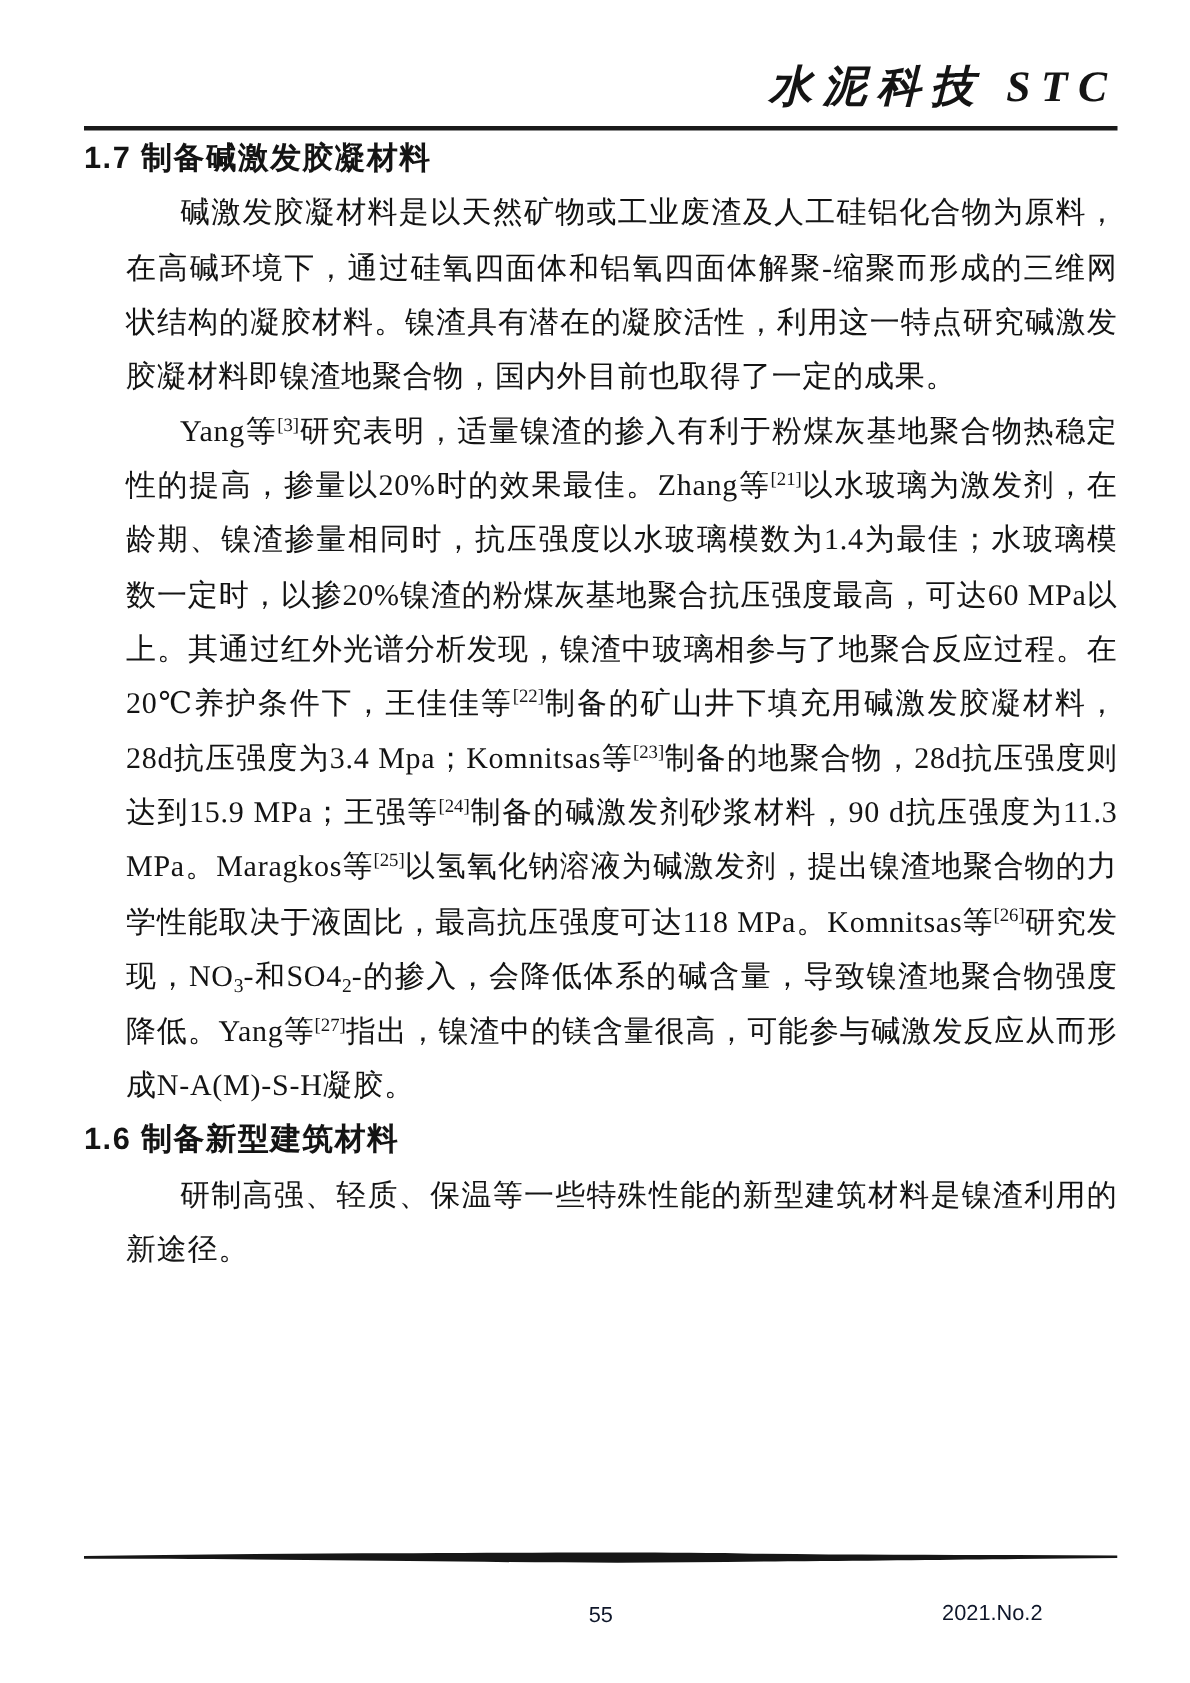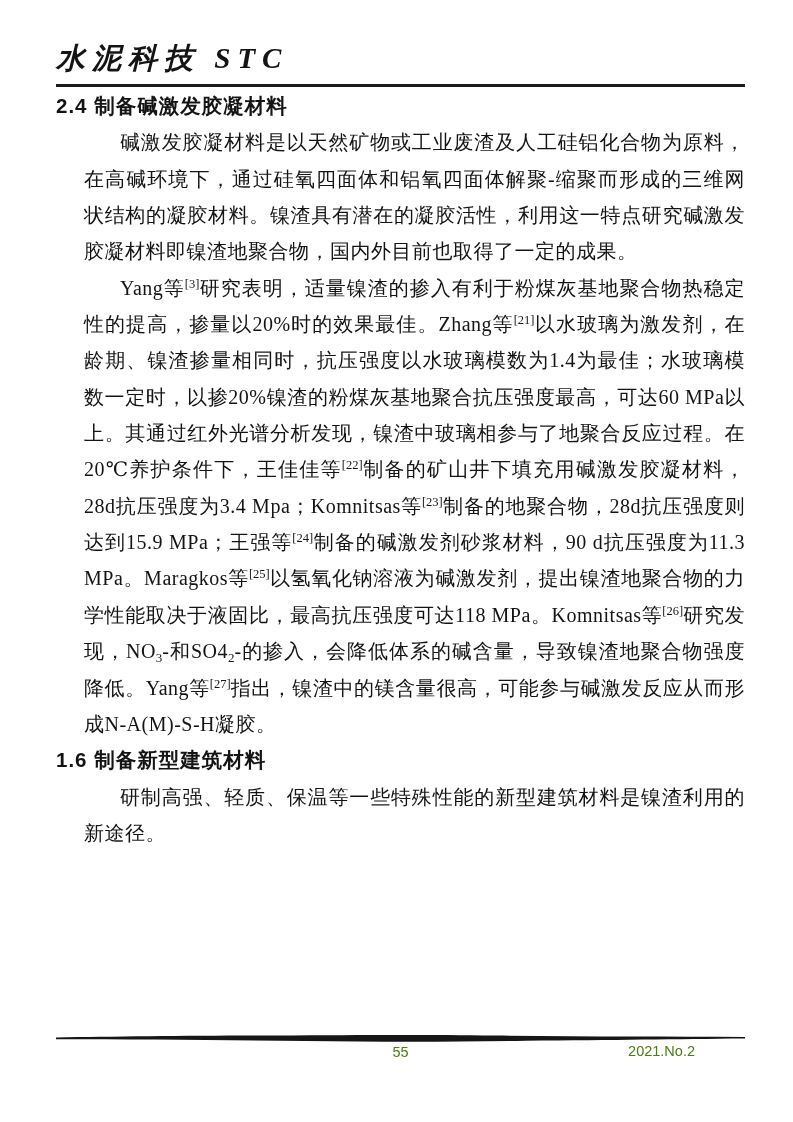--- a/index.html
+++ b/index.html
@@ -7,21 +7,21 @@
   body {
     width: 793px; height: 1122px;
     position: relative;
     font-family: "Liberation Serif", "DejaVu Serif", serif;
     color: #141414;
     overflow: hidden;
   }
   .page { padding: 36px 48px 0 56px; }
 
   .journal-title {
-    text-align: left;
+    text-align: right;
     font-size: 29px;
     font-weight: bold;
     font-style: italic;
     letter-spacing: 7px;
     line-height: 44px;
     white-space: nowrap;
   }
   .header-rule {
     margin-top: 4px;
     border-bottom: 3px solid #1a1a1a;
@@ -60,21 +60,22 @@
     position: absolute;
     left: 56px; right: 48px;
     top: 1034px;
   }
   .footer-rule-svg { display: block; width: 100%; height: 9px; }
   .footer-row {
     position: relative;
     height: 22px;
     font-family: "Liberation Sans", "DejaVu Sans", sans-serif;
     font-size: 14.5px;
-    color: #4d7c0f;
+    color: #0f172a;
+    margin-top: 25px;
   }
   .page-number {
     position: absolute;
     left: 50%;
     transform: translateX(-50%);
     top: 1px;
   }
   .issue-label {
     position: absolute;
     right: 50px;
@@ -84,21 +85,21 @@
 </head>
 <body>
 
 <div class="page">
 
   <div class="journal-title">水泥科技 STC</div>
 
   <div class="header-rule"></div>
 
   <div class="article" id="article-body">
-      <h3>2.4 制备碱激发胶凝材料</h3>
+      <h3>1.7 制备碱激发胶凝材料</h3>
       <p class="indent">碱激发胶凝材料是以天然矿物或工业废渣及人工硅铝化合物为原料，在高碱环境下，通过硅氧四面体和铝氧四面体解聚-缩聚而形成的三维网状结构的凝胶材料。镍渣具有潜在的凝胶活性，利用这一特点研究碱激发胶凝材料即镍渣地聚合物，国内外目前也取得了一定的成果。</p>
       <p class="indent">Yang等<sup class="cite">[3]</sup>研究表明，适量镍渣的掺入有利于粉煤灰基地聚合物热稳定性的提高，掺量以20%时的效果最佳。Zhang等<sup class="cite">[21]</sup>以水玻璃为激发剂，在龄期、镍渣掺量相同时，抗压强度以水玻璃模数为1.4为最佳；水玻璃模数一定时，以掺20%镍渣的粉煤灰基地聚合抗压强度最高，可达60 MPa以上。其通过红外光谱分析发现，镍渣中玻璃相参与了地聚合反应过程。在20℃养护条件下，王佳佳等<sup class="cite">[22]</sup>制备的矿山井下填充用碱激发胶凝材料，28d抗压强度为3.4 Mpa；Komnitsas等<sup class="cite">[23]</sup>制备的地聚合物，28d抗压强度则达到15.9 MPa；王强等<sup class="cite">[24]</sup>制备的碱激发剂砂浆材料，90 d抗压强度为11.3 MPa。Maragkos等<sup class="cite">[25]</sup>以氢氧化钠溶液为碱激发剂，提出镍渣地聚合物的力学性能取决于液固比，最高抗压强度可达118 MPa。Komnitsas等<sup class="cite">[26]</sup>研究发现，NO<sub class="chem">3</sub>-和SO4<sub class="chem">2</sub>-的掺入，会降低体系的碱含量，导致镍渣地聚合物强度降低。Yang等<sup class="cite">[27]</sup>指出，镍渣中的镁含量很高，可能参与碱激发反应从而形成N-A(M)-S-H凝胶。</p>
       <h3>1.6 制备新型建筑材料</h3>
       <p class="indent">研制高强、轻质、保温等一些特殊性能的新型建筑材料是镍渣利用的新途径。</p>
     </div>
 
 </div>
 
 <div class="footer">
   <svg class="footer-rule-svg" viewBox="0 0 690 9" preserveAspectRatio="none">

